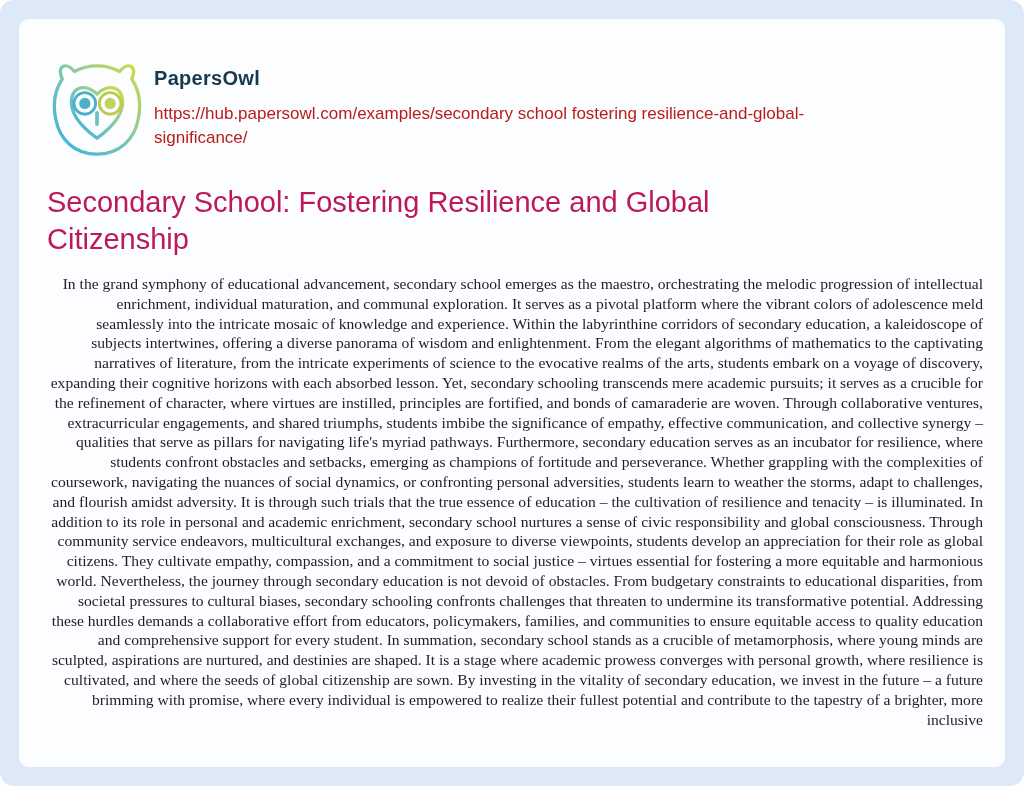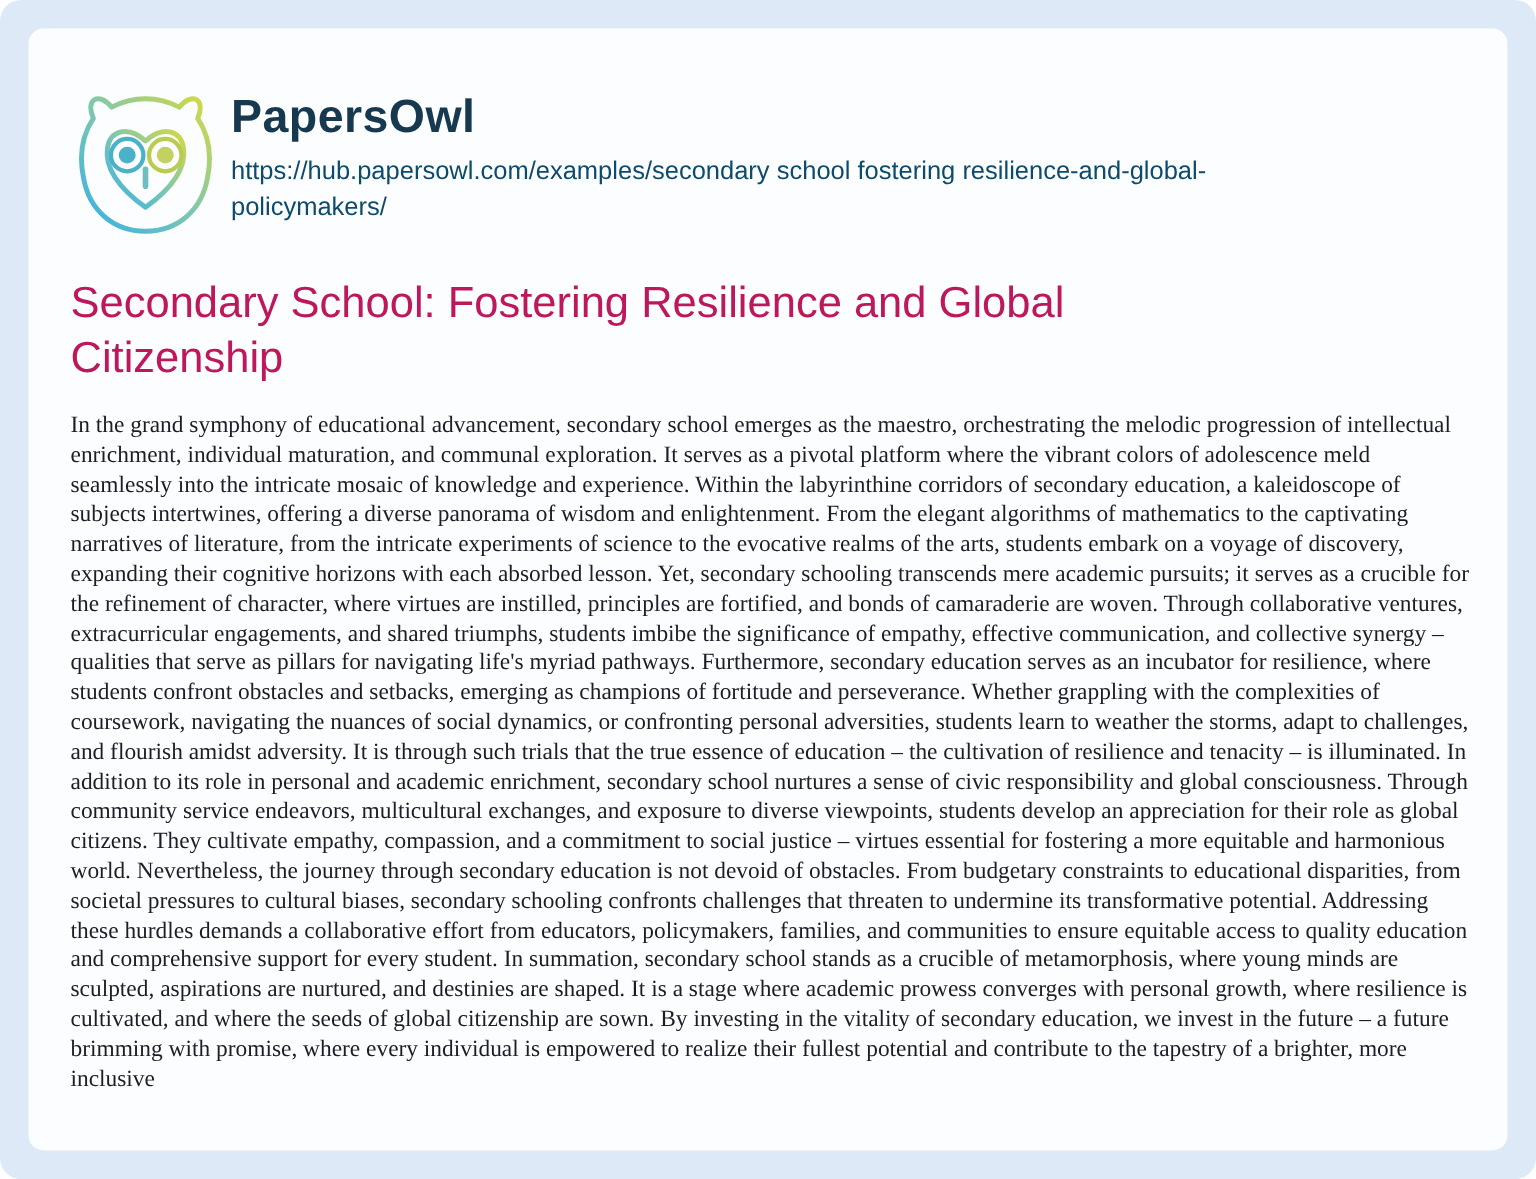--- a/index.html
+++ b/index.html
@@ -24,52 +24,52 @@
   }
   .header {
     display: flex;
     align-items: flex-start;
     margin: 40px 0 0 31px;
     gap: 10px;
   }
   .logo-box { width: 94px; height: 102px; flex: none; }
   .brand-block { padding-top: 2px; }
   .brand-name {
-    font-size: 31px;
+    font-size: 20px;
     font-weight: 700;
     color: #17394f;
     letter-spacing: 0.3px;
     line-height: 34px;
   }
   .site-url {
     display: block;
     margin-top: 7px;
     max-width: 745px;
     font-size: 17px;
     line-height: 24px;
-    color: #0c4a6e;
+    color: #b91c1c;
     text-decoration: none;
     word-break: break-word;
   }
   .page-title {
     margin: 23px 0 0 28px;
     max-width: 702px;
     font-size: 29px;
     font-weight: 400;
     line-height: 37px;
     color: #be185d;
   }
   .article-body {
     margin: 16px 20px 0 28px;
     width: 936px;
     font-family: "Liberation Serif", serif;
     font-size: 15.6px;
     line-height: 19.8px;
     color: #1d1d27;
-    text-align: left;
+    text-align: right;
   }
 </style>
 </head>
 <body>
 
 <div class="frame">
   <div class="card">
 
     <div class="header">
       <div class="logo-box">
@@ -86,21 +86,21 @@
           <circle cx="37" cy="47" r="11.5" fill="none" stroke="#49b2c8" stroke-width="3"></circle>
           <circle cx="37" cy="47" r="6" fill="#49b2c8"></circle>
           <circle cx="64" cy="47" r="11.5" fill="none" stroke="#b9cc4e" stroke-width="3"></circle>
           <circle cx="64" cy="47" r="6" fill="#c3d161"></circle>
           <path d="M50 57 L50 69" stroke="#6fbfc0" stroke-width="4" stroke-linecap="round"></path>
         </svg>
       </div>
       <div class="brand-block">
         <div class="brand-name">PapersOwl</div>
         <a class="site-url" href="#"><span>https://hub.papersowl.com/examples/secondary school fostering resilience-and-global-</span><br>
-          <span>policymakers/</span></a>
+          <span>significance/</span></a>
       </div>
     </div>
 
     <h1 class="page-title">Secondary School: Fostering Resilience and Global Citizenship</h1>
 
     <p class="article-body">In the grand symphony of educational advancement, secondary school emerges as the maestro, orchestrating the melodic progression of intellectual enrichment, individual maturation, and communal exploration. It serves as a pivotal platform where the vibrant colors of adolescence meld seamlessly into the intricate mosaic of knowledge and experience. Within the labyrinthine corridors of secondary education, a kaleidoscope of subjects intertwines, offering a diverse panorama of wisdom and enlightenment. From the elegant algorithms of mathematics to the captivating narratives of literature, from the intricate experiments of science to the evocative realms of the arts, students embark on a voyage of discovery, expanding their cognitive horizons with each absorbed lesson. Yet, secondary schooling transcends mere academic pursuits; it serves as a crucible for the refinement of character, where virtues are instilled, principles are fortified, and bonds of camaraderie are woven. Through collaborative ventures, extracurricular engagements, and shared triumphs, students imbibe the significance of empathy, effective communication, and collective synergy – qualities that serve as pillars for navigating life's myriad pathways. Furthermore, secondary education serves as an incubator for resilience, where students confront obstacles and setbacks, emerging as champions of fortitude and perseverance. Whether grappling with the complexities of coursework, navigating the nuances of social dynamics, or confronting personal adversities, students learn to weather the storms, adapt to challenges, and flourish amidst adversity. It is through such trials that the true essence of education – the cultivation of resilience and tenacity – is illuminated. In addition to its role in personal and academic enrichment, secondary school nurtures a sense of civic responsibility and global consciousness. Through community service endeavors, multicultural exchanges, and exposure to diverse viewpoints, students develop an appreciation for their role as global citizens. They cultivate empathy, compassion, and a commitment to social justice – virtues essential for fostering a more equitable and harmonious world. Nevertheless, the journey through secondary education is not devoid of obstacles. From budgetary constraints to educational disparities, from societal pressures to cultural biases, secondary schooling confronts challenges that threaten to undermine its transformative potential. Addressing these hurdles demands a collaborative effort from educators, policymakers, families, and communities to ensure equitable access to quality education and comprehensive support for every student. In summation, secondary school stands as a crucible of metamorphosis, where young minds are sculpted, aspirations are nurtured, and destinies are shaped. It is a stage where academic prowess converges with personal growth, where resilience is cultivated, and where the seeds of global citizenship are sown. By investing in the vitality of secondary education, we invest in the future – a future brimming with promise, where every individual is empowered to realize their fullest potential and contribute to the tapestry of a brighter, more inclusive</p>
 
   </div>
 </div>
 

